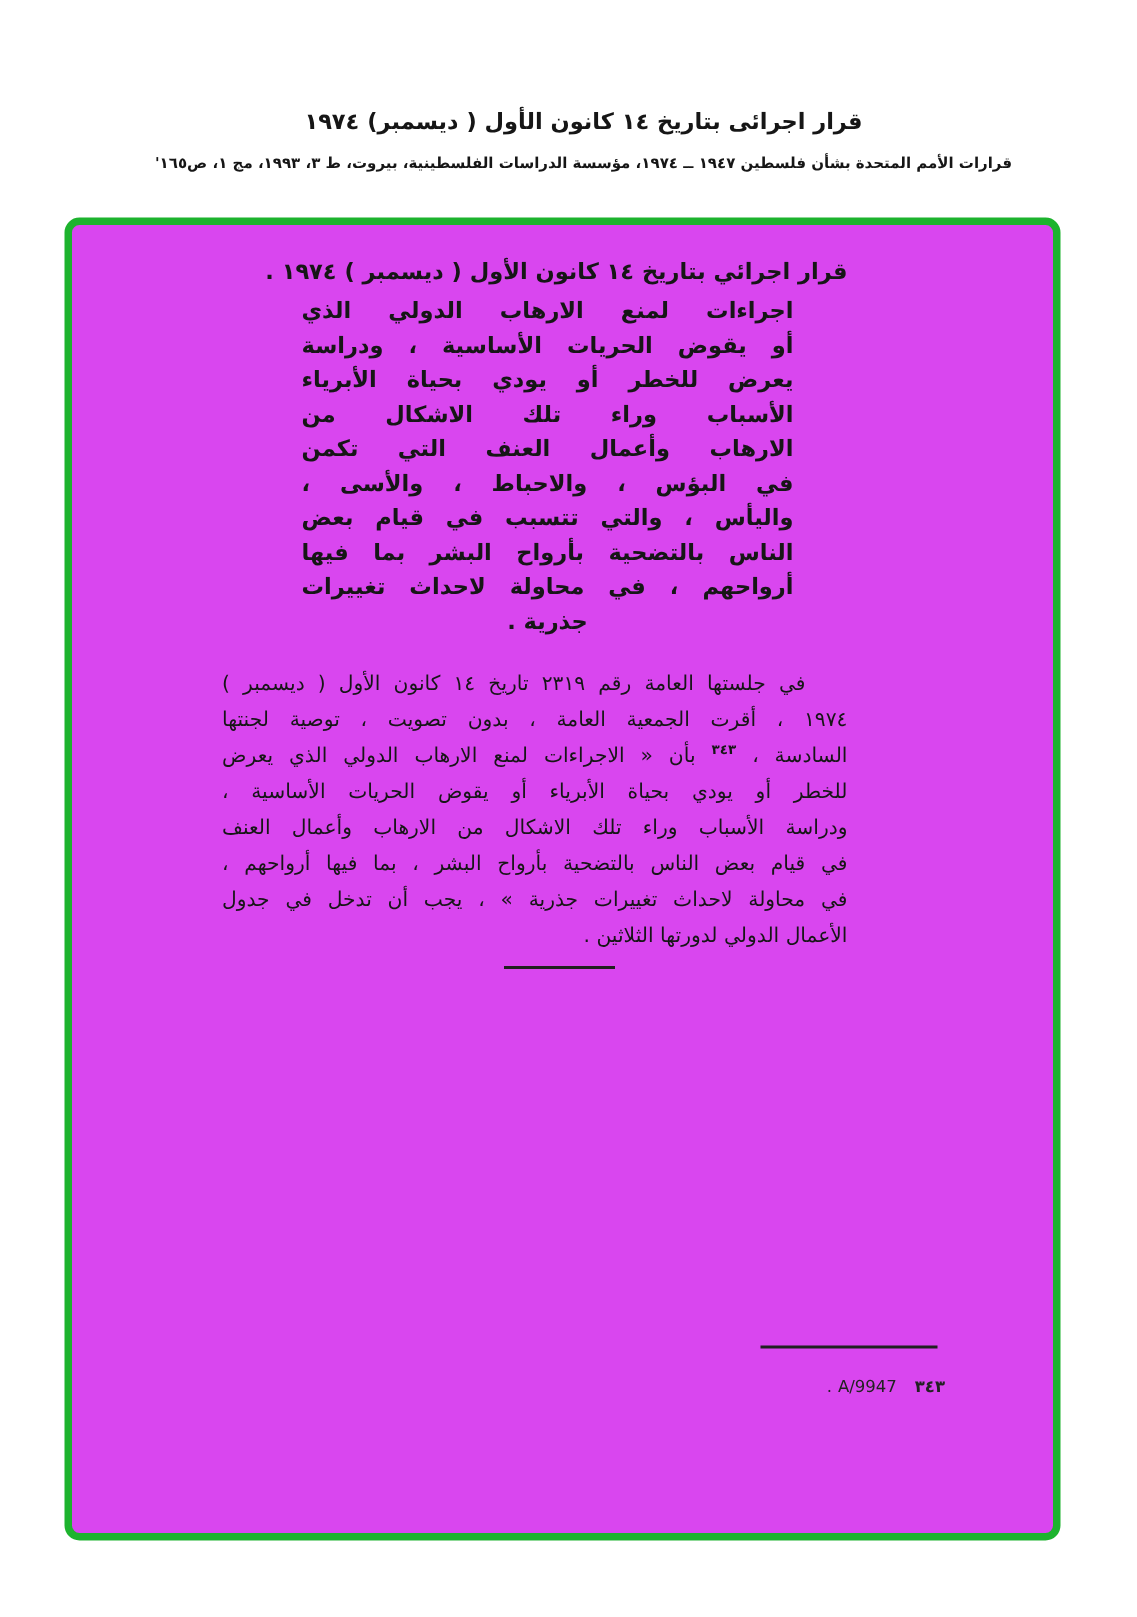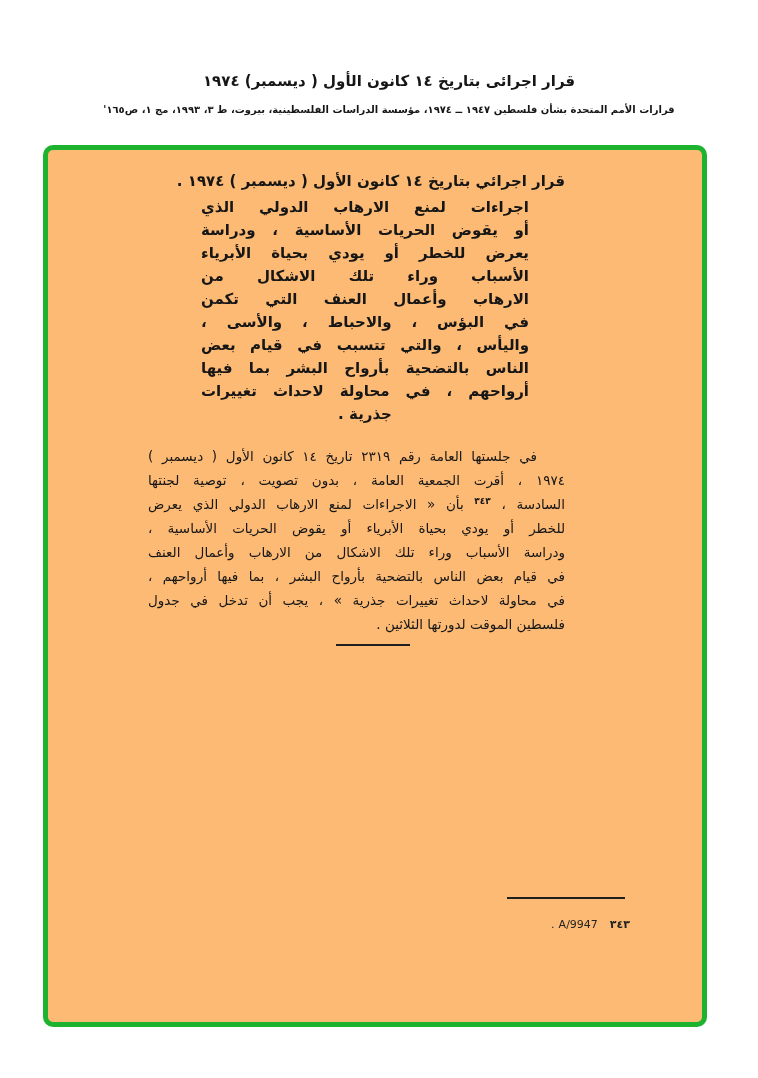--- a/index.html
+++ b/index.html
@@ -22,21 +22,21 @@
     text-align: center; direction: rtl;
     font-size: 10px; font-weight: bold;
   }
 
   
   .frame {
     position: absolute; left: 43px; top: 145px;
     width: 654px; height: 872px;
     border: 5px solid var(--frame-green, #1db32e);
     border-radius: 10px;
-    background: #fdba74;
+    background: #d946ef;
   }
 
   
   .doc {
     position: absolute; top: 18px; right: 137px; width: 417px;
     direction: rtl;
   }
   .intro {
     font-size: 15px; font-weight: bold; line-height: 26px;
     text-align: right; white-space: nowrap;
@@ -99,21 +99,21 @@
         <div class="bline jl">١٩٧٤ ، أقرت الجمعية العامة ، بدون تصويت ، توصية لجنتها</div>
         <div class="bline jl">
           <span>السادسة ،</span>
           <sup class="fnref">٣٤٣</sup>
           <span>بأن « الاجراءات لمنع الارهاب الدولي الذي يعرض</span>
         </div>
         <div class="bline jl">للخطر أو يودي بحياة الأبرياء أو يقوض الحريات الأساسية ،</div>
         <div class="bline jl">ودراسة الأسباب وراء تلك الاشكال من الارهاب وأعمال العنف</div>
         <div class="bline jl">في قيام بعض الناس بالتضحية بأرواح البشر ، بما فيها أرواحهم ،</div>
         <div class="bline jl">في محاولة لاحداث تغييرات جذرية » ، يجب أن تدخل في جدول</div>
-        <div class="bline end">فلسطين الموقت لدورتها الثلاثين .</div>
+        <div class="bline end">الأعمال الدولي لدورتها الثلاثين .</div>
       </div>
 
       <div class="mid-rule"></div>
     </div>
 
     <div class="fnblock">
       <div class="fn-rule"></div>
       <div class="fn-text">
         <span class="fn-num">٣٤٣</span><span class="fn-ref" dir="ltr">A/9947</span><span class="fn-dot">.</span>
       </div>

